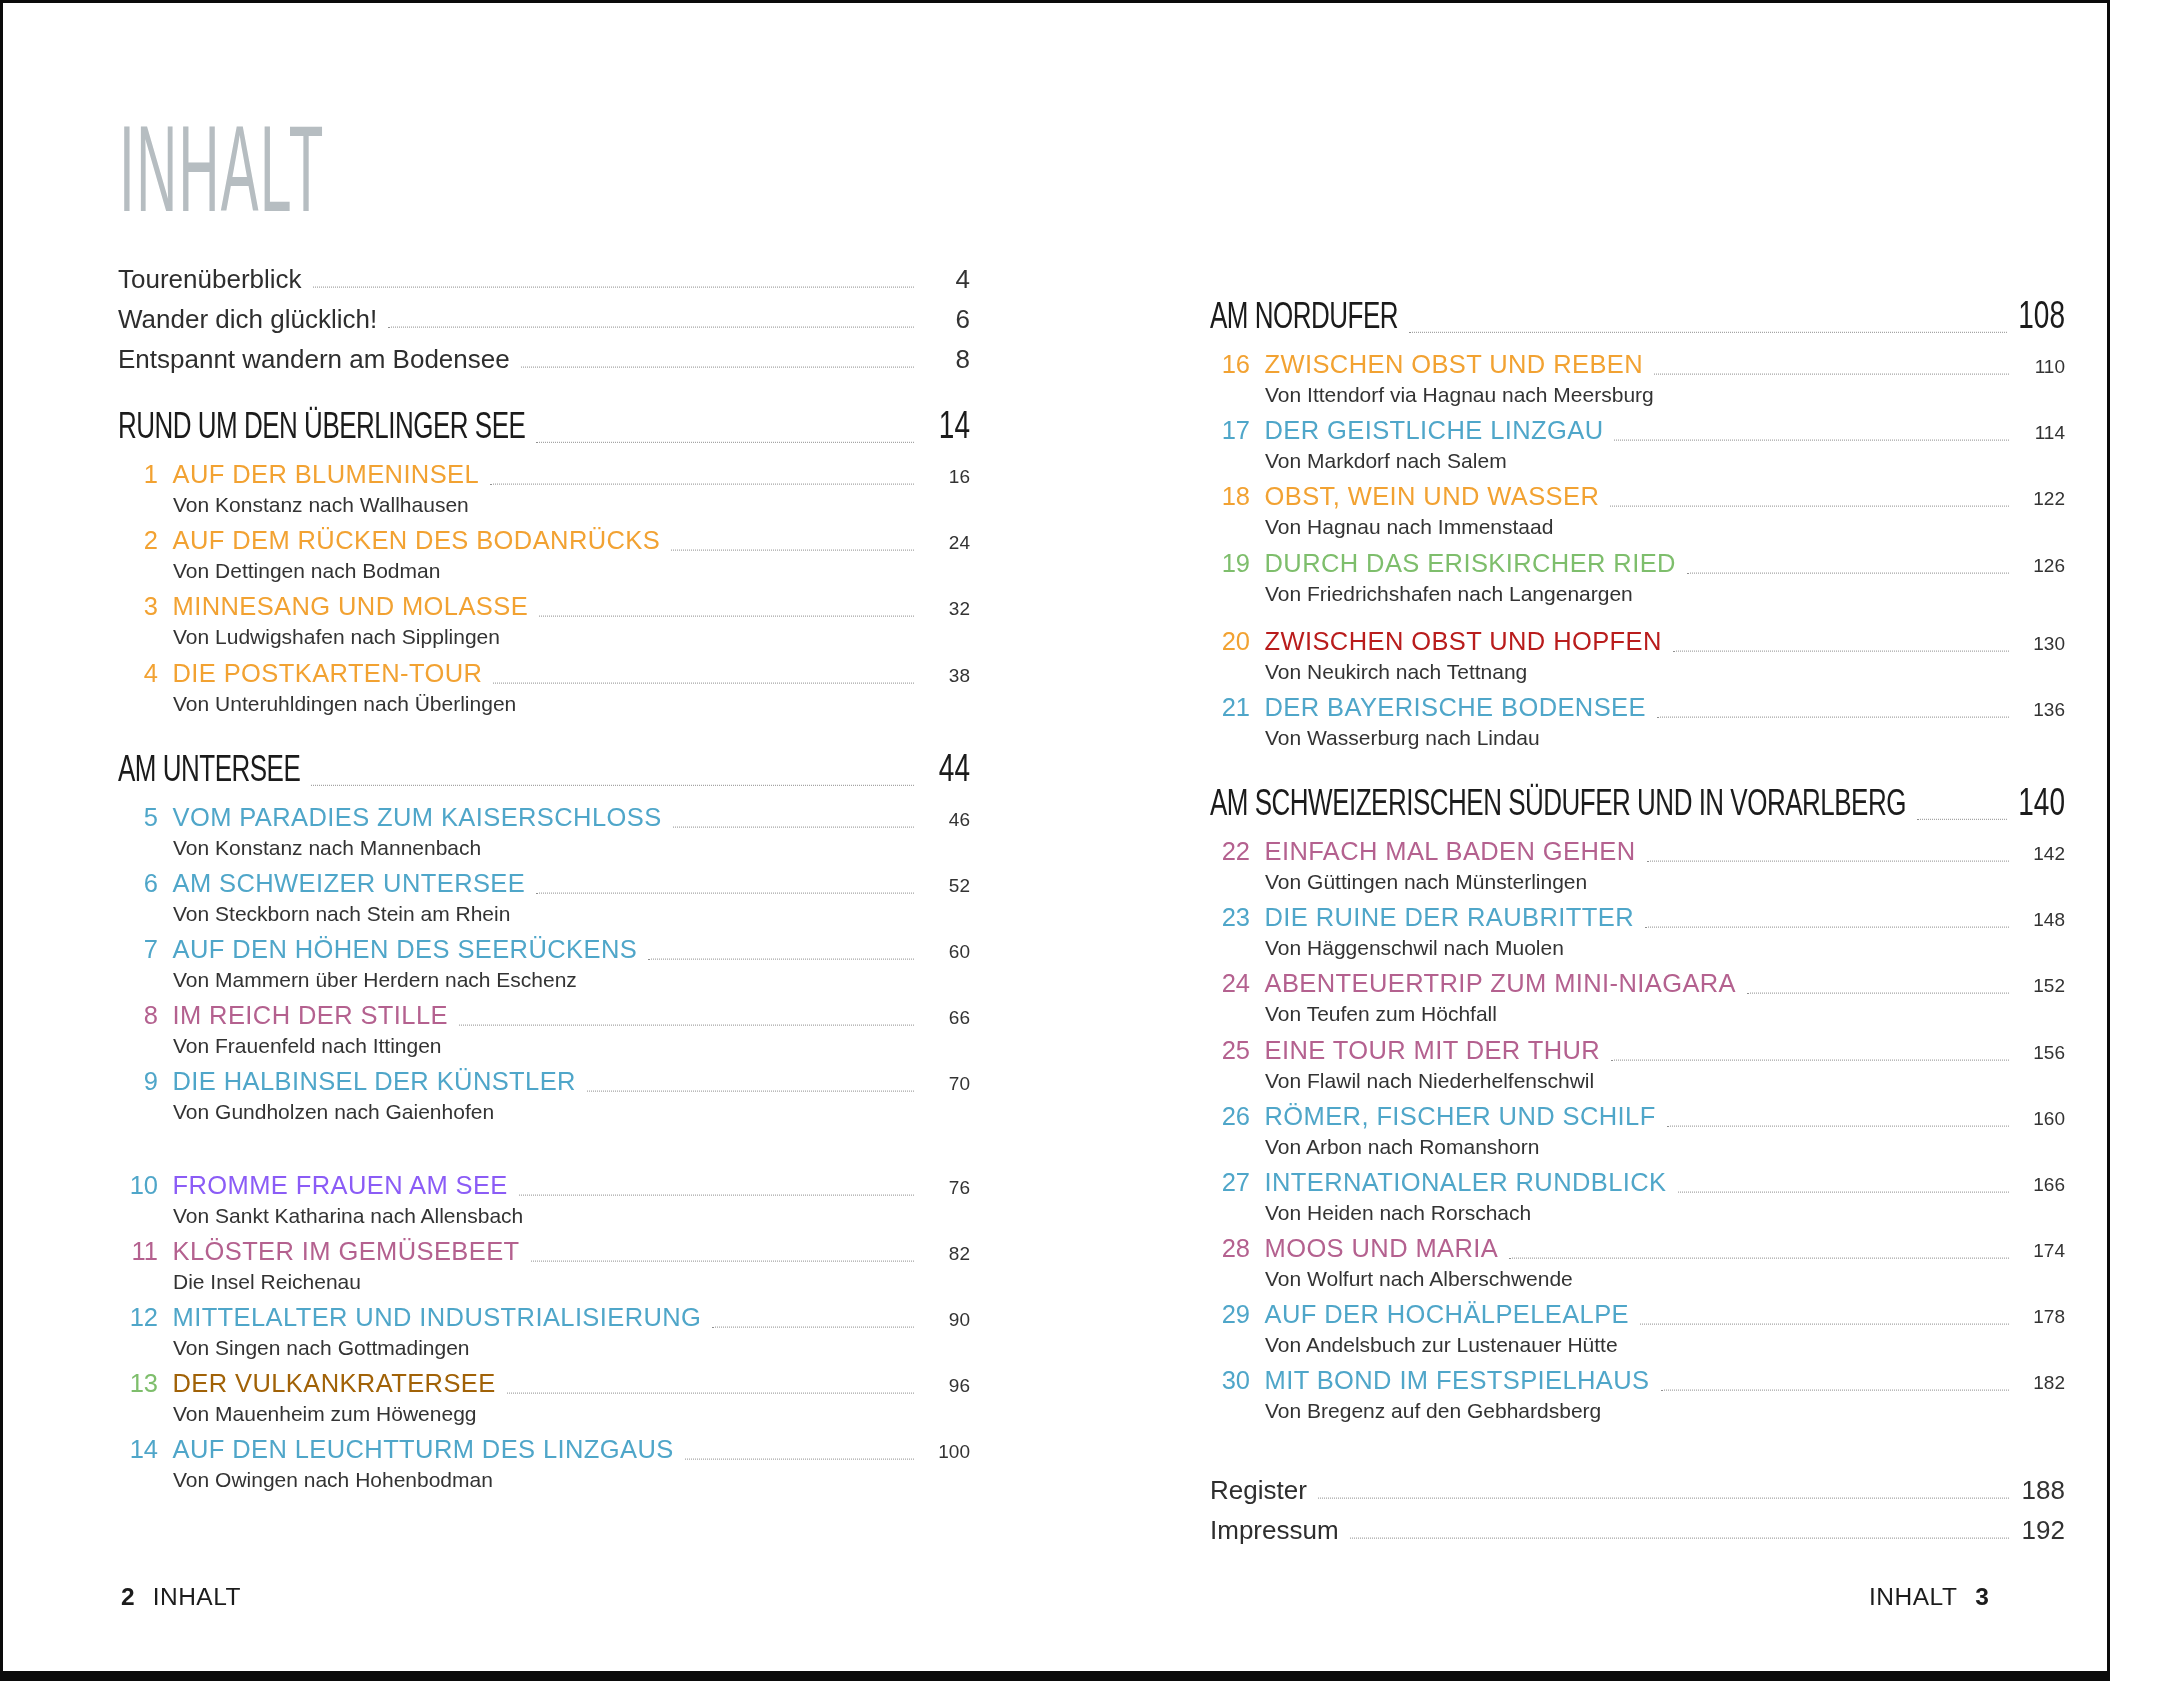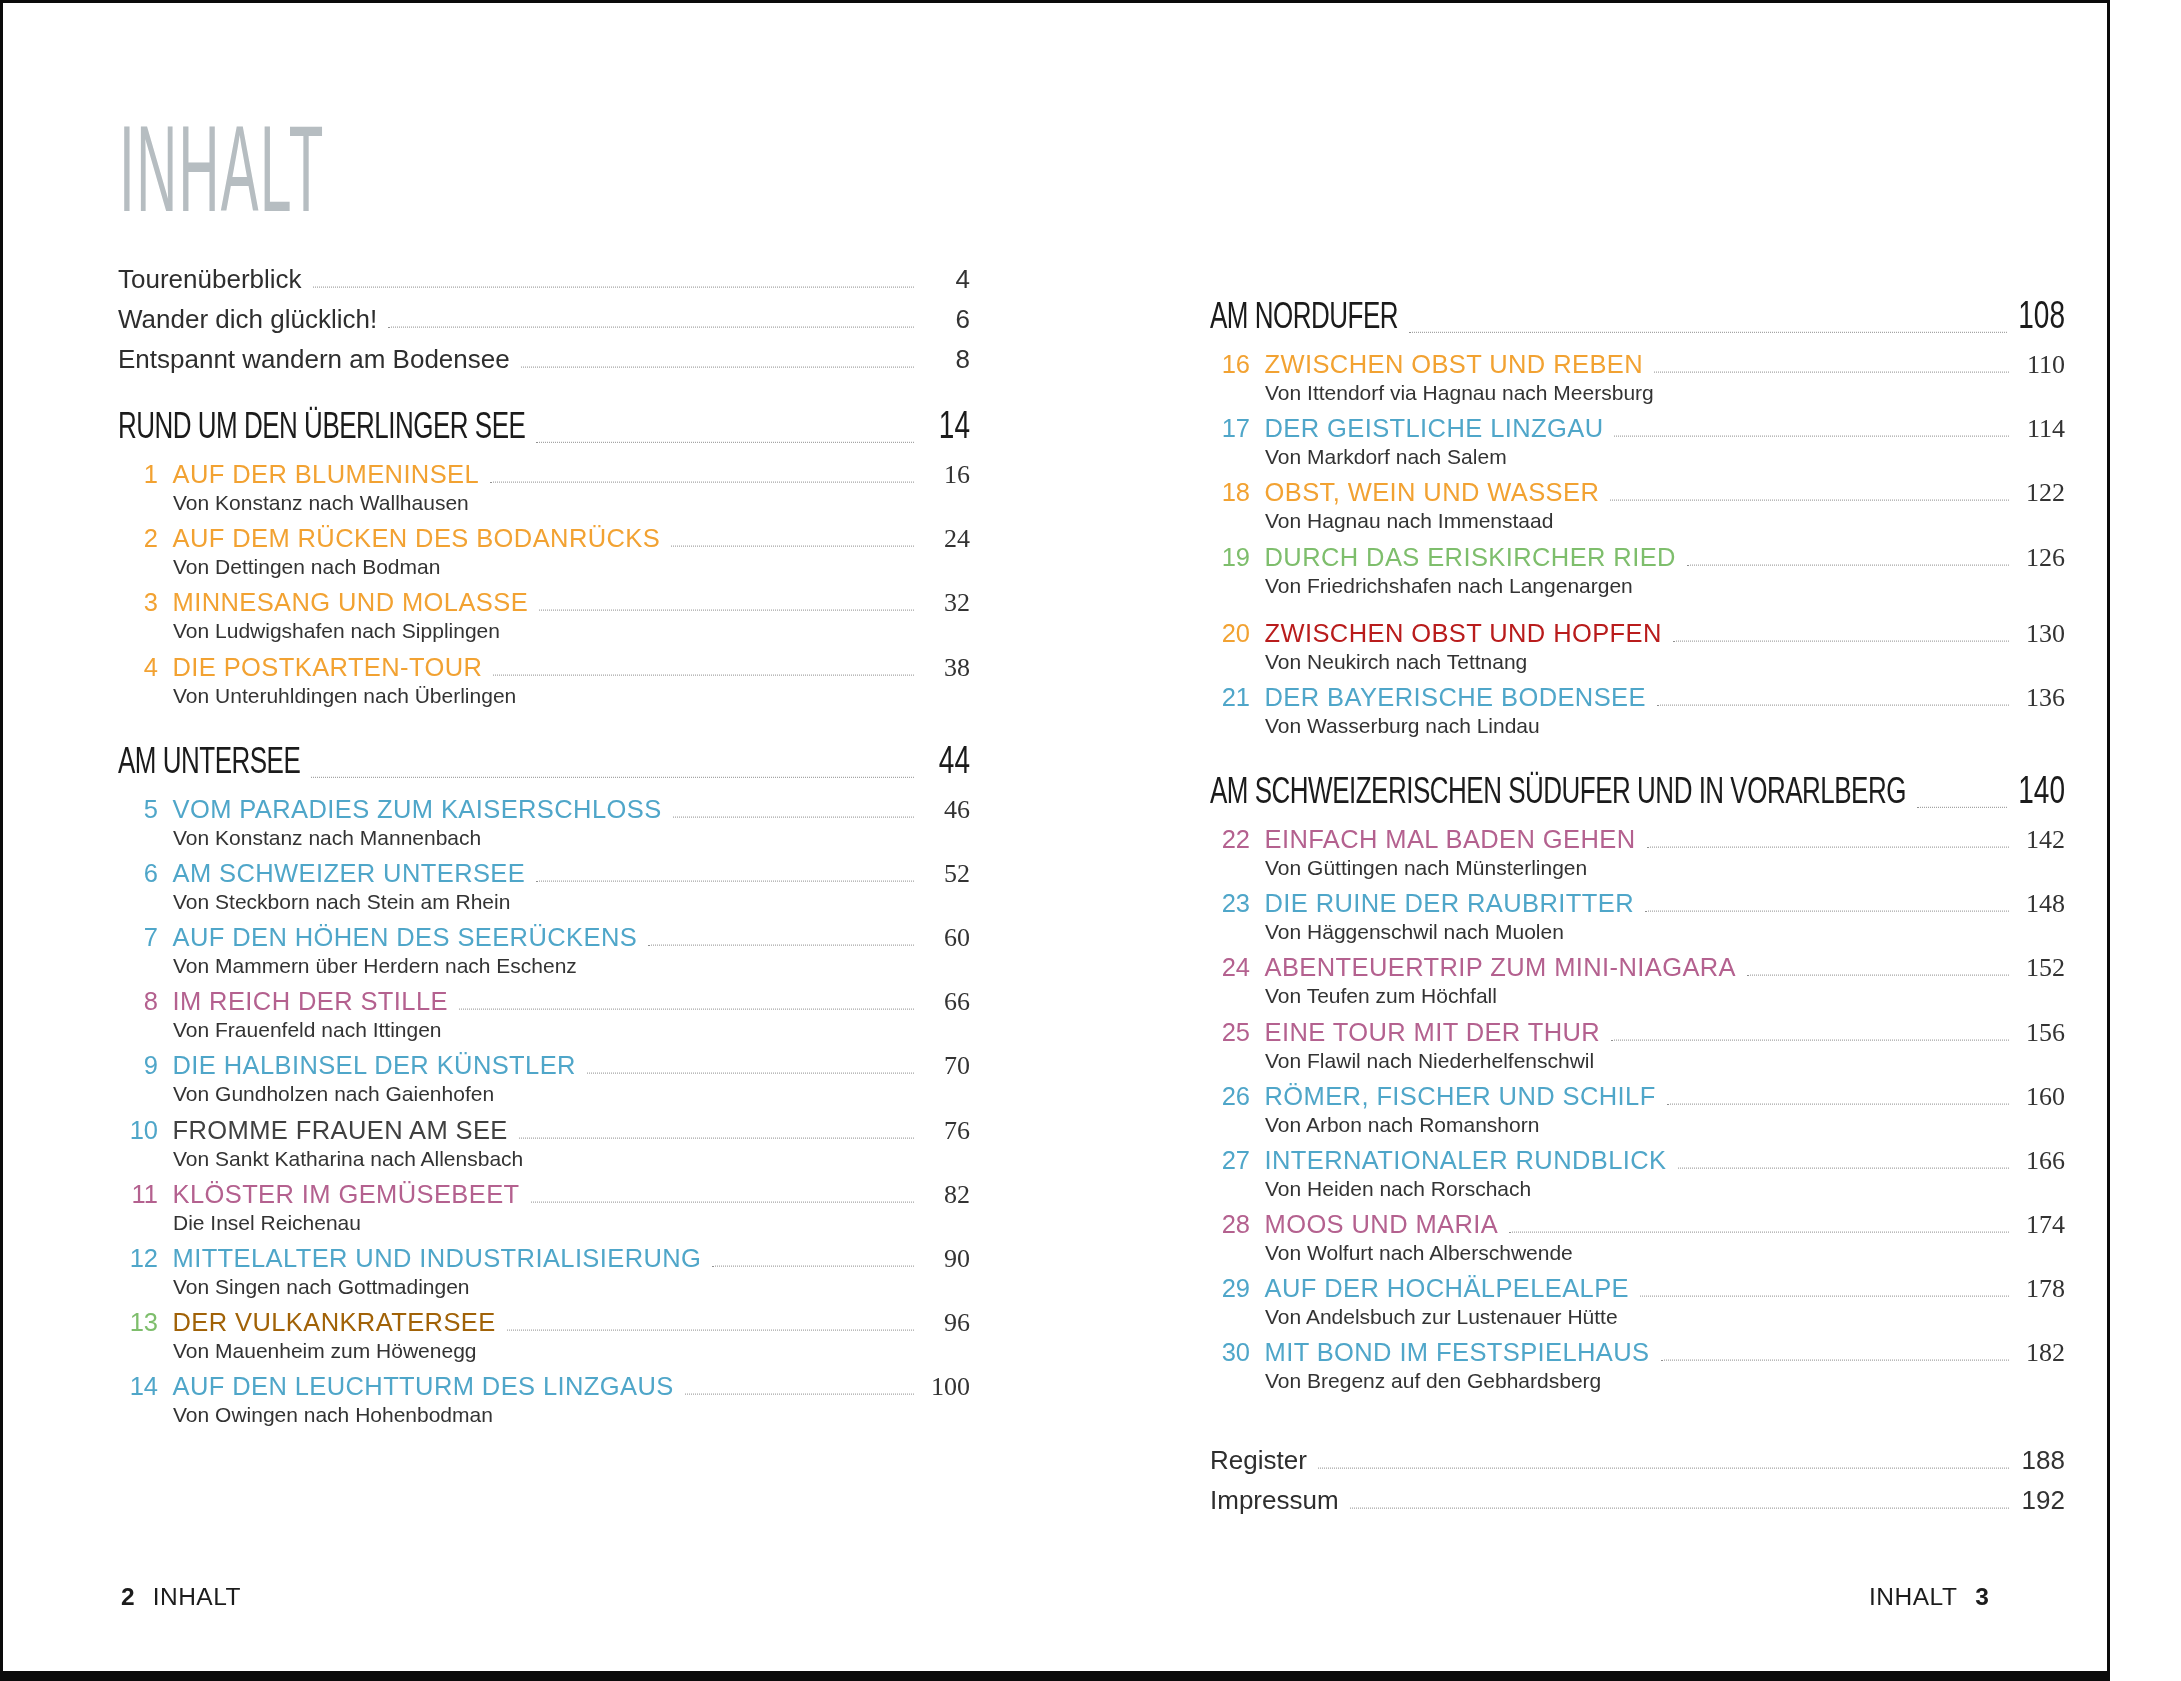--- a/index.html
+++ b/index.html
@@ -70,21 +70,21 @@
   }
   .heading-text { font-size: 26px; font-weight: 400; letter-spacing: -0.5px; flex: 0 1 auto; }
   .heading-page { font-size: 28px; font-weight: 400; flex: 0 0 auto; min-width: 45px; text-align: right; }
   .heading-row .leader { transform: translateY(-8.2px); }
 
   
   .tour { margin-bottom: 8.2px; }
   .tour-title-row { line-height: 28px; font-size: 25.5px; }
   .tour-num { flex: 0 0 40px; text-align: right; margin-right: 14.5px; font-weight: 400; }
   .tour-title { flex: 0 1 auto; white-space: nowrap; letter-spacing: 0.4px; font-weight: 500; }
-  .tour-page { font-size: 26px; font-family: Liberation Serif, serif; }
+  .tour-page { font-size: 19px; }
   .tour-subtitle { line-height: 27px; font-size: 21px; color: #333; margin-left: 55px; }
 
   
   .footer { position: absolute; top: 1580px; font-size: 24.5px; color: #1c1c1c; }
   .footer-left  { left: 118px; }
   .footer-right { right: 118px; }
   .footer-num { font-weight: 700; }
   .footer-left .footer-label  { margin-left: 18px; letter-spacing: 0.5px; }
   .footer-right .footer-label { margin-right: 18px; letter-spacing: 0.5px; }
 </style>
@@ -207,21 +207,21 @@
       <span class="tour-num" style="color: rgb(79, 166, 201);">9</span>
       <span class="tour-title" style="color: rgb(79, 166, 201);">DIE HALBINSEL DER KÜNSTLER</span>
       <span class="leader"></span>
       <span class="page-num tour-page">70</span>
     </div>
     <div class="tour-subtitle">Von Gundholzen nach Gaienhofen</div>
   </div>
             <div class="tour">
     <div class="row tour-title-row">
       <span class="tour-num" style="color: rgb(79, 166, 201);">10</span>
-      <span class="tour-title" style="color: #404040;">FROMME FRAUEN AM SEE</span>
+      <span class="tour-title" style="color: #8b5cf6; margin-top: 37px;">FROMME FRAUEN AM SEE</span>
       <span class="leader"></span>
       <span class="page-num tour-page">76</span>
     </div>
     <div class="tour-subtitle">Von Sankt Katharina nach Allensbach</div>
   </div>
             <div class="tour">
     <div class="row tour-title-row">
       <span class="tour-num" style="color: rgb(180, 97, 143);">11</span>
       <span class="tour-title" style="color: rgb(180, 97, 143);">KLÖSTER IM GEMÜSEBEET</span>
       <span class="leader"></span>

